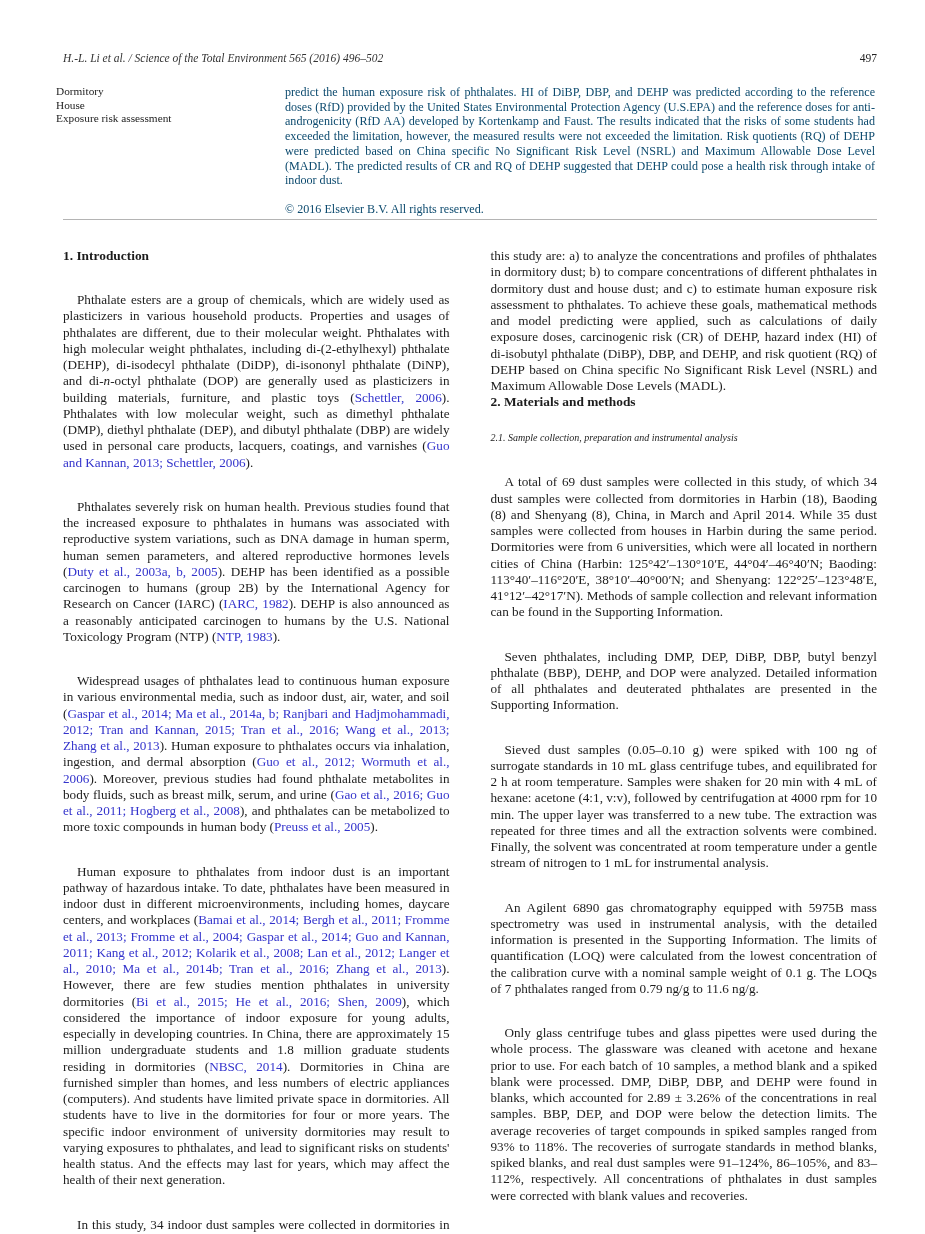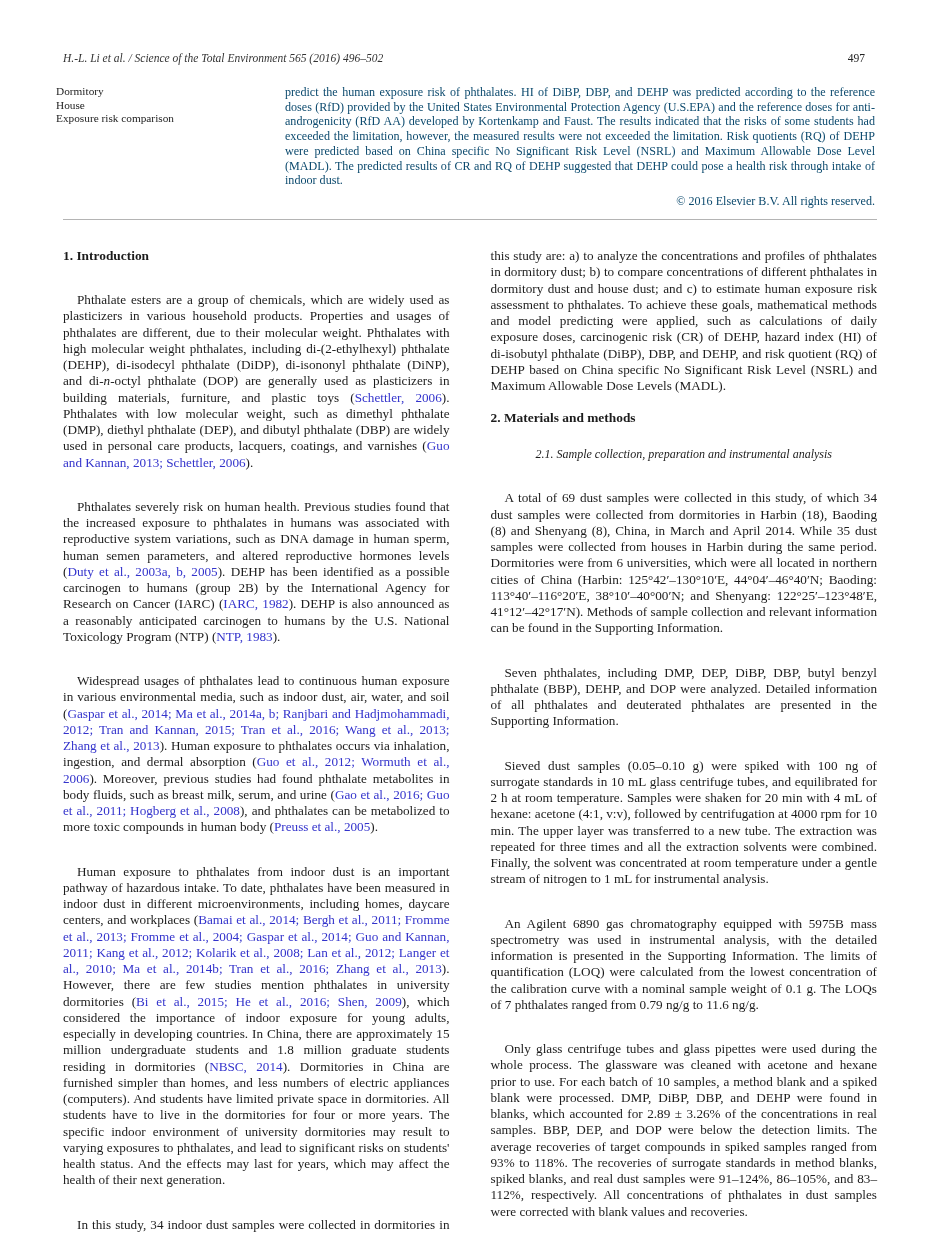--- a/index.html
+++ b/index.html
@@ -13,74 +13,74 @@
   }
   
   .journal-header{
     position:absolute;top:52px;left:63px;right:48px;
     font-size:11.5px;color:#333;
   }
   .journal-citation{
     display:block;text-align:left;font-style:italic;
   }
   .page-number{
-    position:absolute;right:12px;top:0;font-style:normal;color:#222;
+    position:absolute;right:0;top:0;font-style:normal;color:#222;
   }
   
   .keywords{
     position:absolute;top:85px;left:56px;width:200px;
     font-size:11.3px;line-height:13.6px;color:#222;
   }
   
   .abstract{
     position:absolute;top:85px;left:285px;width:590px;
     font-size:12.1px;line-height:14.7px;text-align:justify;color:#0c4a6e;
   }
   .copyright{
-    text-align:right;margin-top:6px;
+    margin-top:14px;
   }
   
   .divider{
     position:absolute;top:219px;left:63px;width:814px;height:0;
     border-top:1px solid #b4b4b4;
   }
   
   .body-cols{
     position:absolute;top:248px;left:63px;width:814px;
     display:flex;gap:41px;
   }
   .col{width:395px;font-size:13.2px;line-height:16.25px;text-align:justify;}
   .sec-heading{
     font-size:13.4px;font-weight:bold;margin:0 0 20px 0;
     text-align:left;line-height:16px;
   }
-  .sec-heading.spaced{margin-top:16px;}
+  .sec-heading.spaced{}
   .subsec-heading{
-    font-size:12px;font-weight:normal;font-style:italic;
-    margin:0 0 20px 0;text-align:center;line-height:16px;
+    font-size:10px;font-weight:normal;font-style:italic;
+    margin:0 0 20px 0;text-align:left;line-height:16px;
   }
   .subsec-heading.spaced{margin-top:24px;}
   .body-p{margin:0;}
   .body-p.indent{text-indent:14px;margin-top:28px;}
   a.cite{color:#3333cc;text-decoration:none;}
 </style>
 </head>
 <body>
 
 <div class="page">
 
   <div class="journal-header">
     <span class="journal-citation">H.-L. Li et al. / Science of the Total Environment 565 (2016) 496–502</span>
     <span class="page-number">497</span>
   </div>
 
   <div class="keywords" id="keywords">
       <div>Dormitory</div>
       <div>House</div>
-      <div>Exposure risk comparison</div>
+      <div>Exposure risk assessment</div>
     </div>
 
   <div class="abstract">
     <div>predict the human exposure risk of phthalates. HI of DiBP, DBP, and DEHP was predicted according to the reference doses (RfD) provided by the United States Environmental Protection Agency (U.S.EPA) and the reference doses for anti-androgenicity (RfD AA) developed by Kortenkamp and Faust. The results indicated that the risks of some students had exceeded the limitation, however, the measured results were not exceeded the limitation. Risk quotients (RQ) of DEHP were predicted based on China specific No Significant Risk Level (NSRL) and Maximum Allowable Dose Level (MADL). The predicted results of CR and RQ of DEHP suggested that DEHP could pose a health risk through intake of indoor dust.</div>
     <div class="copyright">© 2016 Elsevier B.V. All rights reserved.</div>
   </div>
 
   <div class="divider"></div>
 
   <div class="body-cols">

